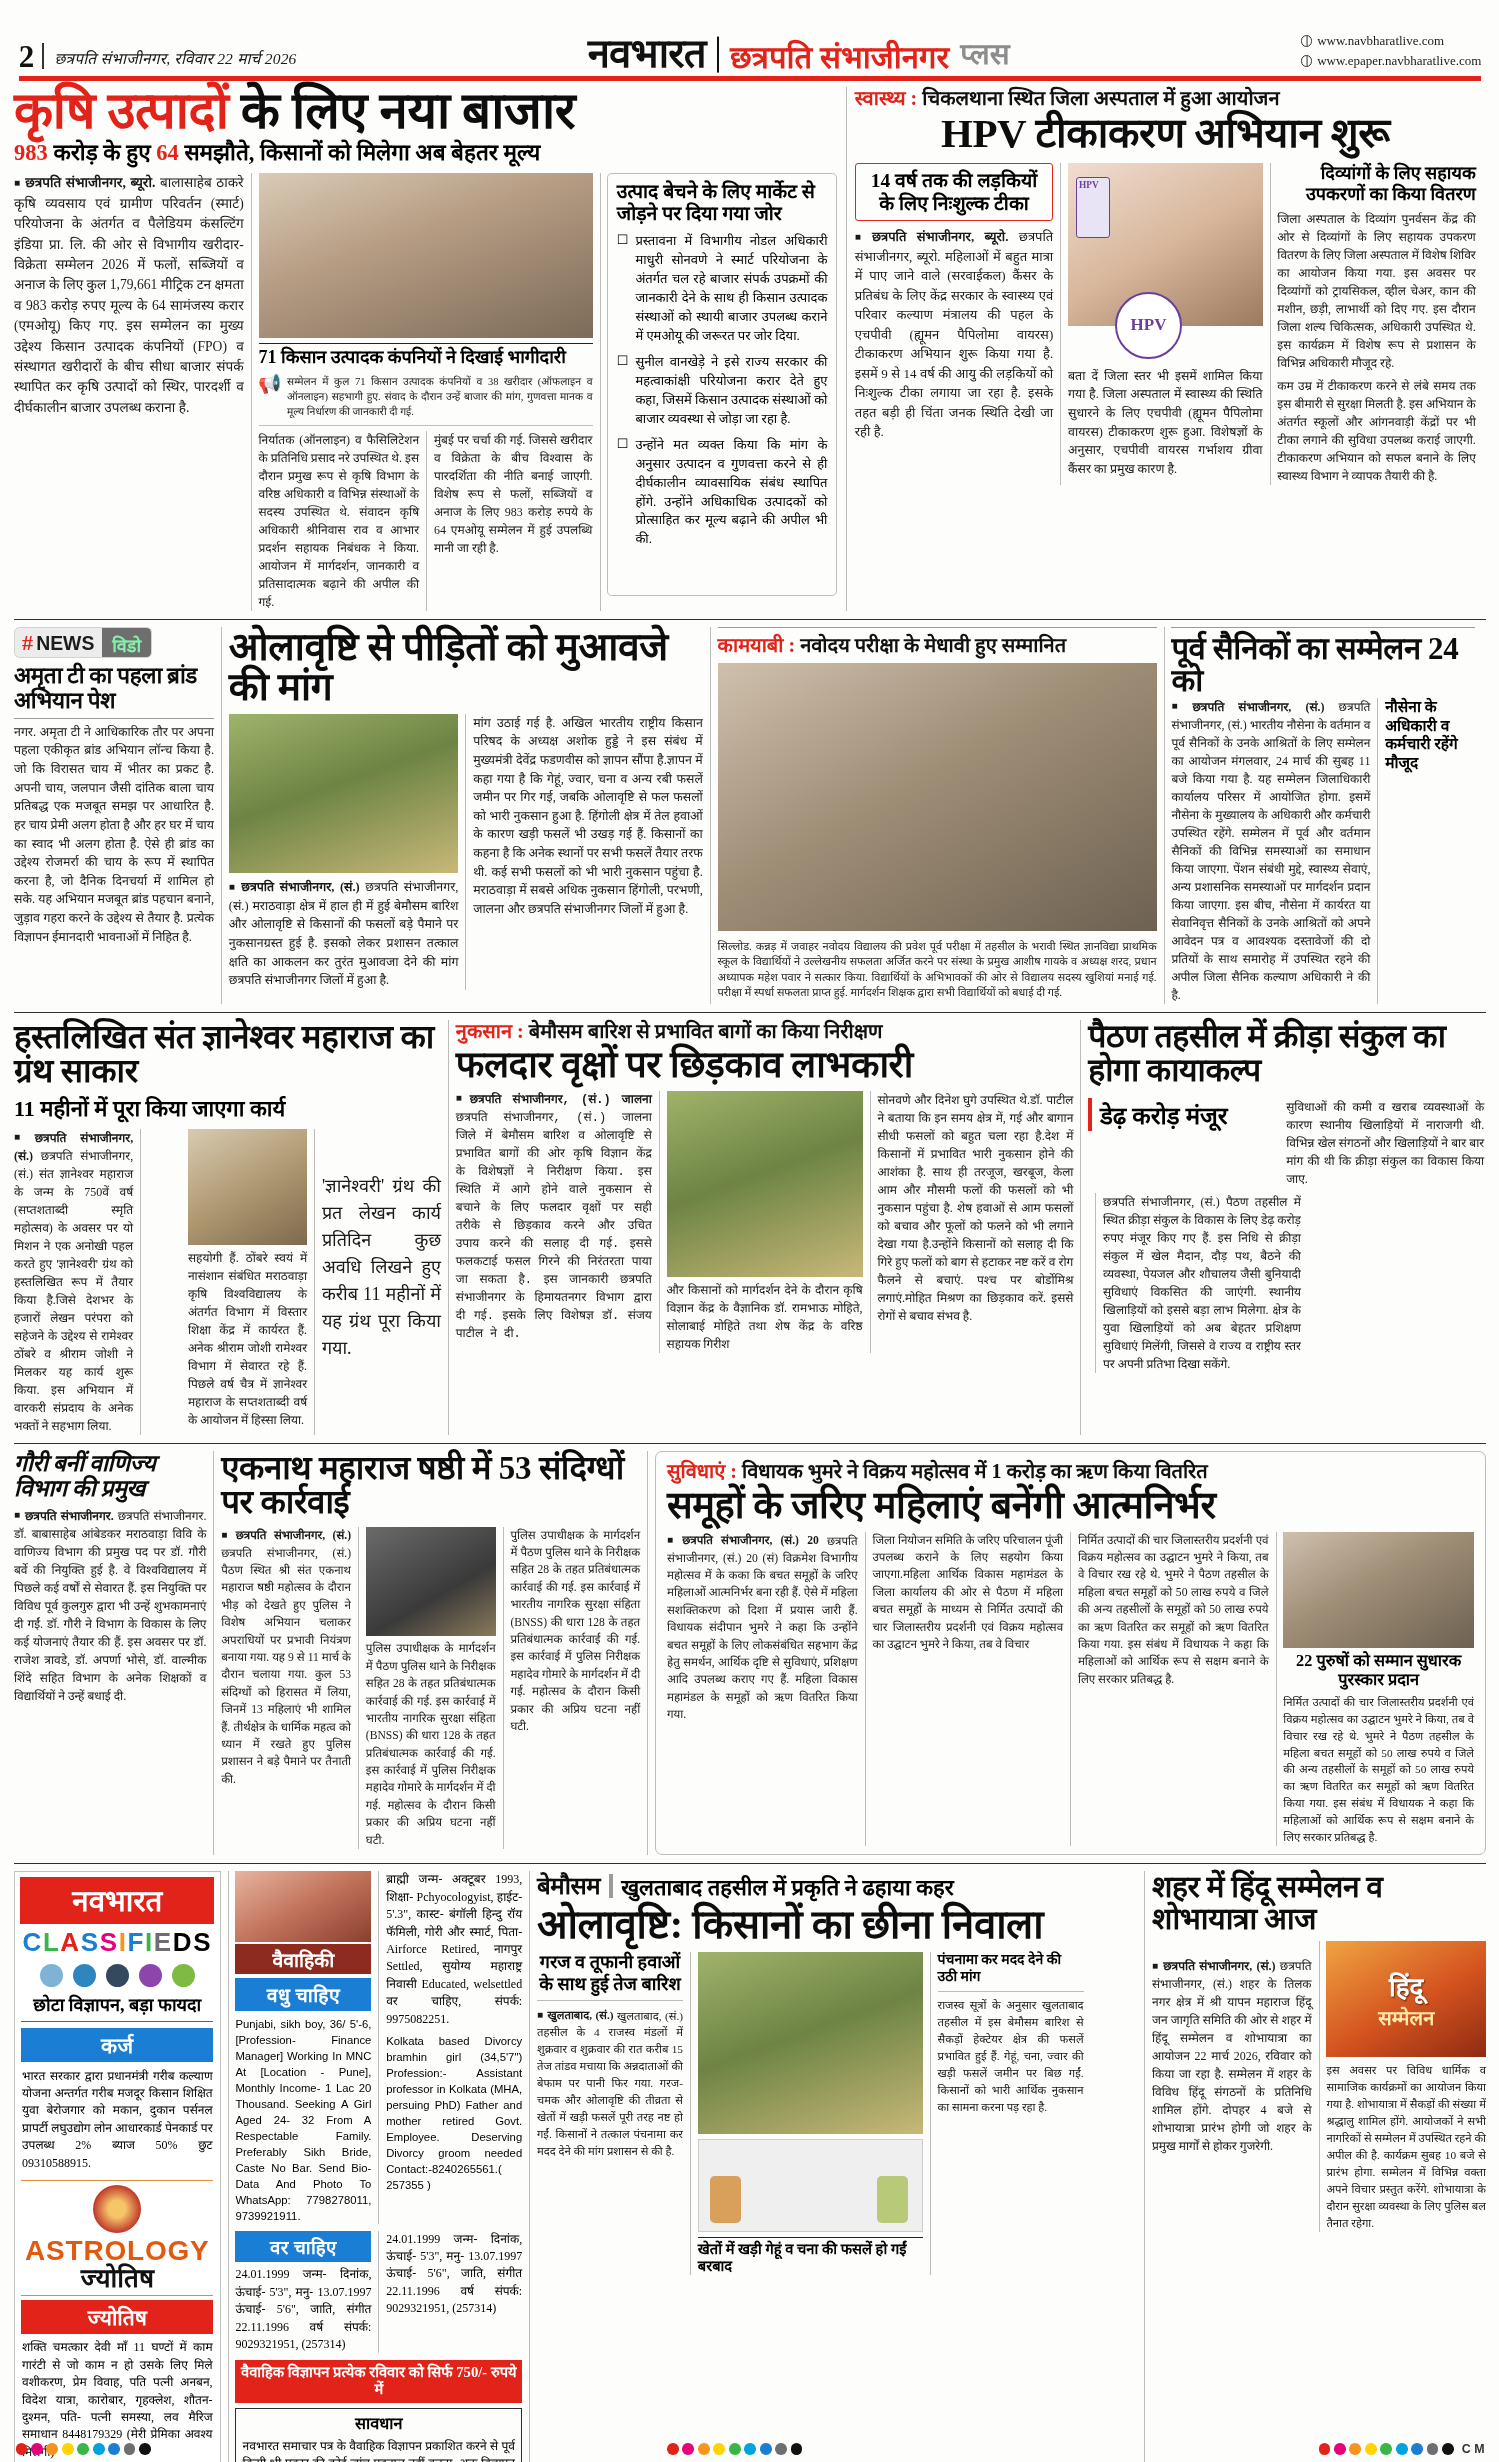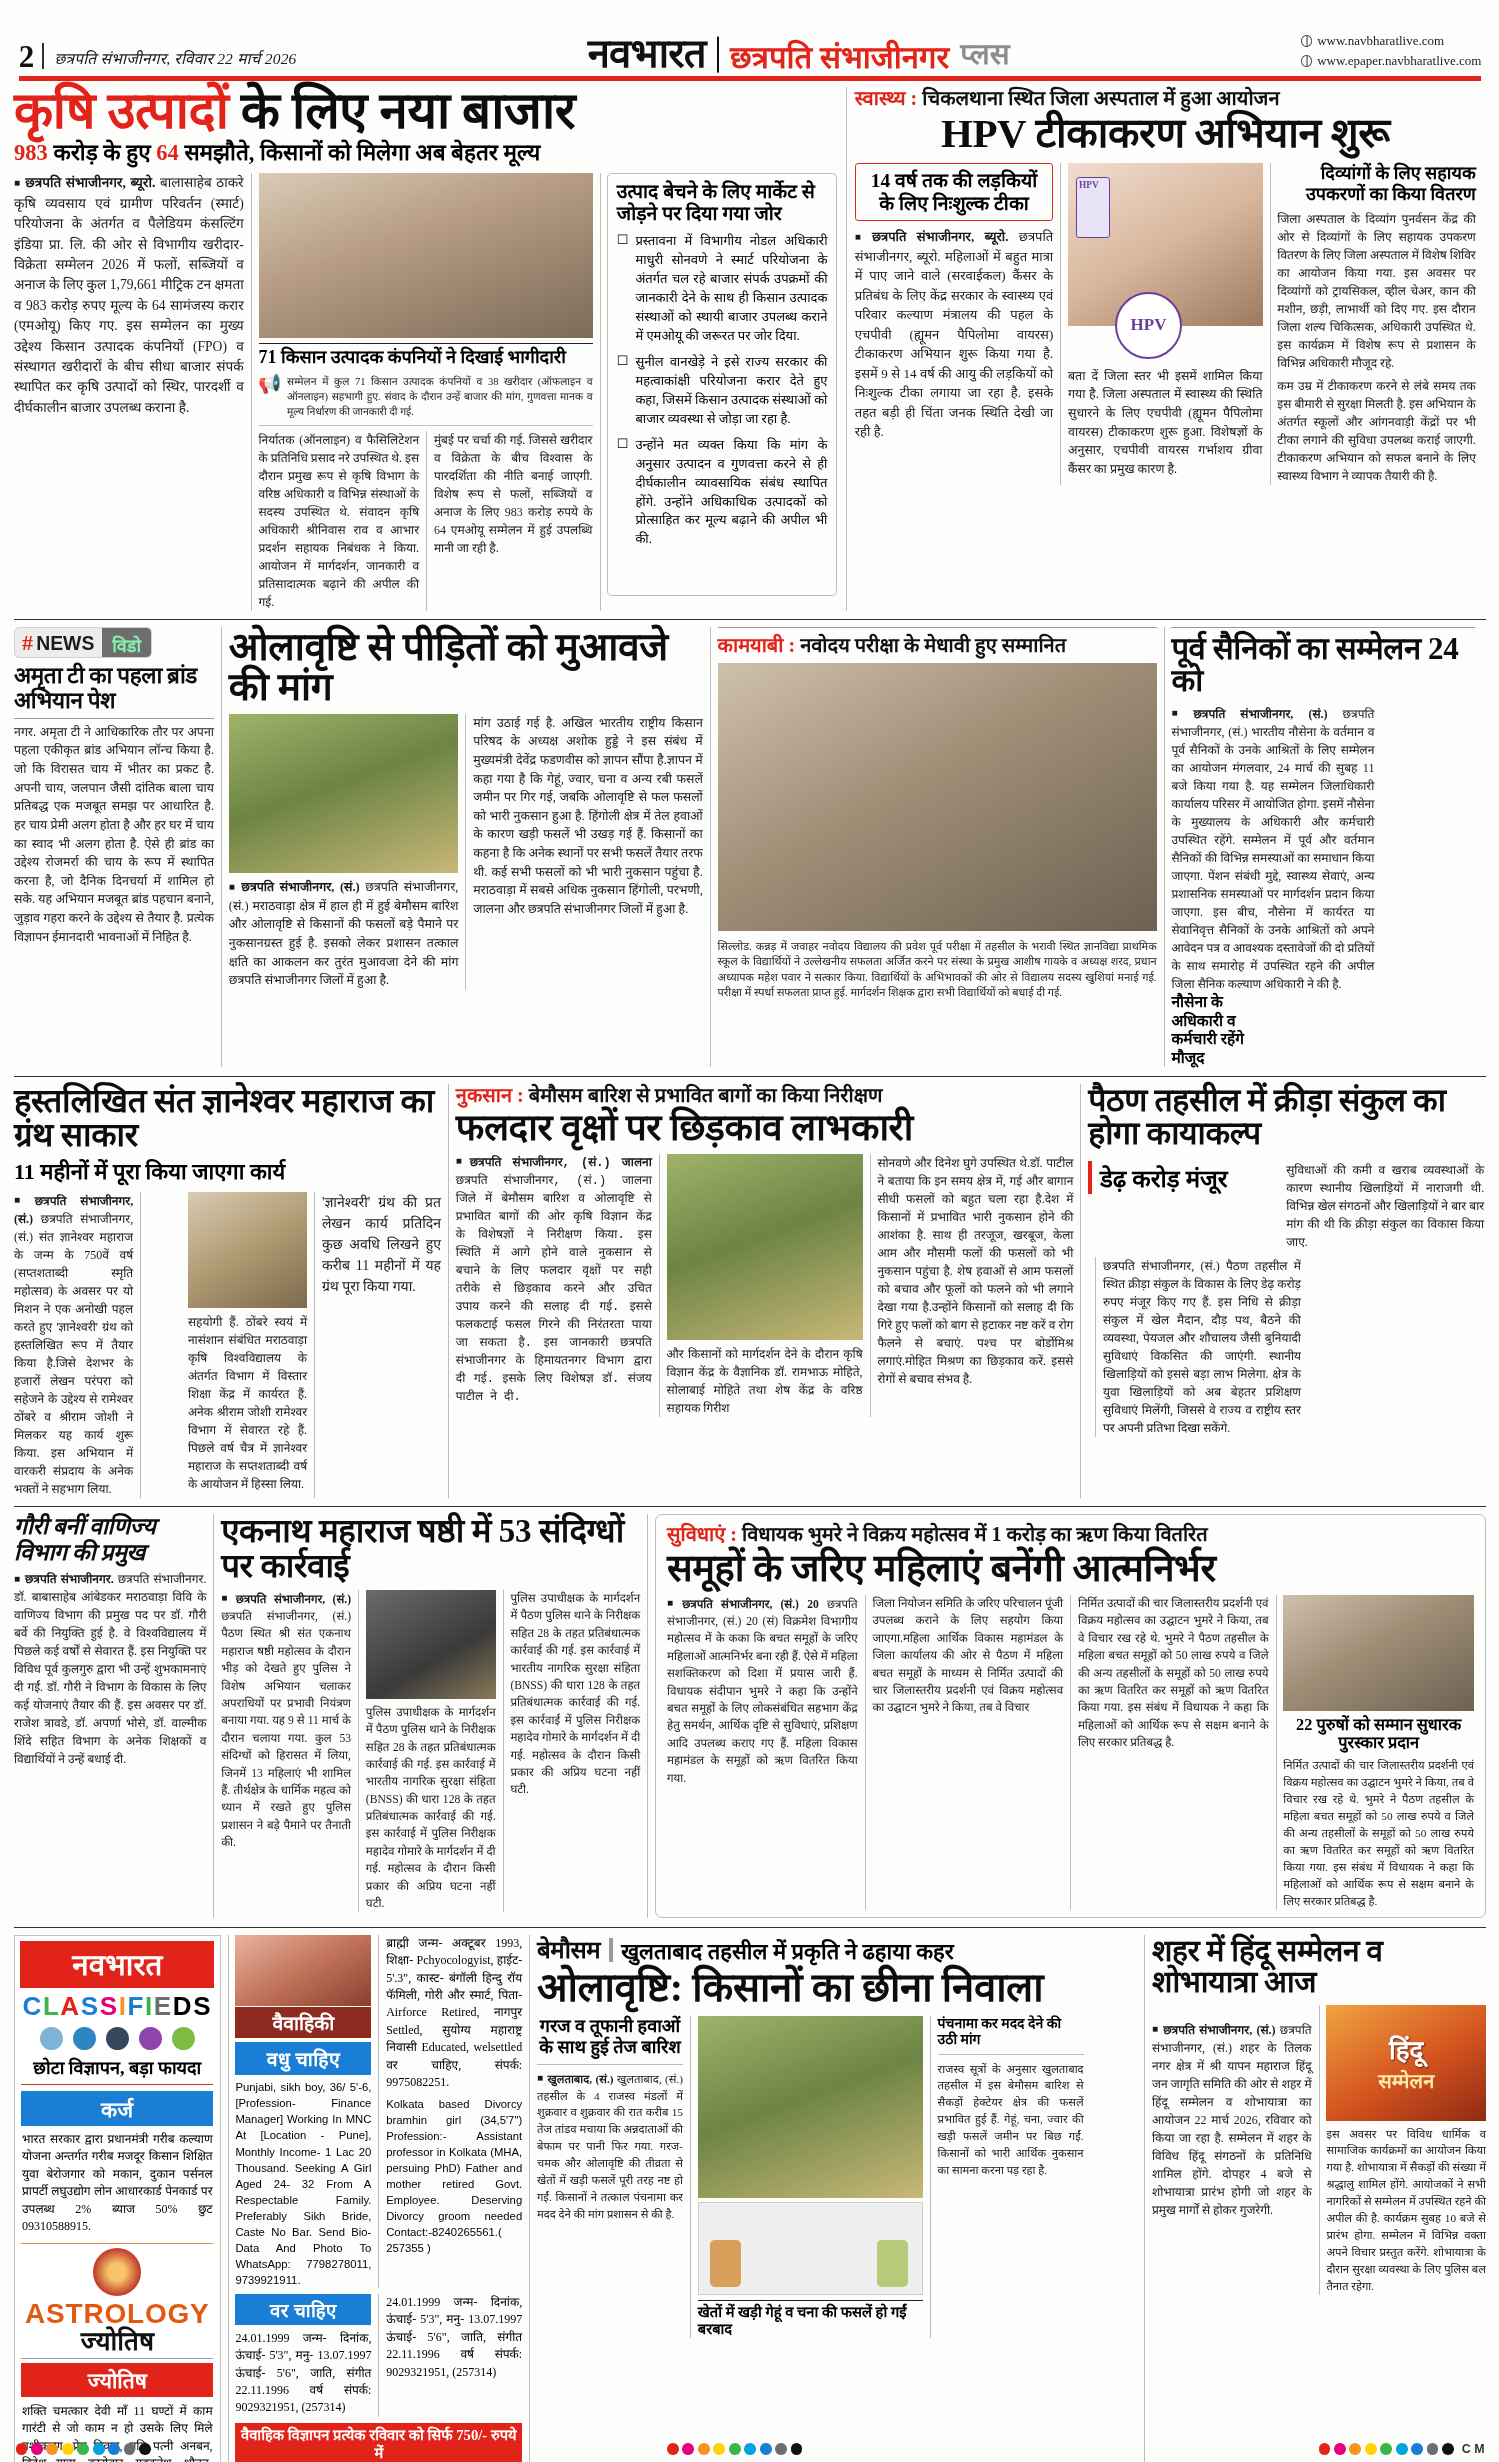--- a/index.html
+++ b/index.html
@@ -332,21 +332,21 @@
       </div>
       <div class="photo crowd" style="height:268px;margin-top:6.2px;"></div>
       <p class="caption" style="font-size:11px;margin-top:4.7px;">सिल्लोड. कन्नड़ में जवाहर नवोदय विद्यालय की प्रवेश पूर्व परीक्षा में तहसील के भरावी स्थित ज्ञानविद्या प्राथमिक स्कूल के विद्यार्थियों ने उल्लेखनीय सफलता अर्जित करने पर संस्था के प्रमुख आशीष गायके व अध्यक्ष शरद, प्रधान अध्यापक महेश पवार ने सत्कार किया. विद्यार्थियों के अभिभावकों की ओर से विद्यालय सदस्य खुशियां मनाई गई. परीक्षा में स्पर्धा सफलता प्राप्त हुई. मार्गदर्शन शिक्षक द्वारा सभी विद्यार्थियों को बधाई दी गई.</p>
     </div>
 
     <div class="vline"></div>
 
     <div style="width:304px;">
       <div class="rule-thin" style="margin-bottom:4.7px;"></div>
       <div class="headline" style="font-size:31px;line-height:1.05;">पूर्व सैनिकों का सम्मेलन 24 को</div>
-      <div class="row" style="margin-top:7px;flex-direction:column;">
+      <div class="row" style="">
         <div style="width:203px;">
           <p class="body-text" style="font-size:12px;">
             <span class="sq" style="font-weight:bold">छत्रपति संभाजीनगर, (सं.)</span>
             <span>छत्रपति संभाजीनगर, (सं.) भारतीय नौसेना के वर्तमान व पूर्व सैनिकों के उनके आश्रितों के लिए सम्मेलन का आयोजन मंगलवार, 24 मार्च की सुबह 11 बजे किया गया है. यह सम्मेलन जिलाधिकारी कार्यालय परिसर में आयोजित होगा. इसमें नौसेना के मुख्यालय के अधिकारी और कर्मचारी उपस्थित रहेंगे. सम्मेलन में पूर्व और वर्तमान सैनिकों की विभिन्न समस्याओं का समाधान किया जाएगा. पेंशन संबंधी मुद्दे, स्वास्थ्य सेवाएं, अन्य प्रशासनिक समस्याओं पर मार्गदर्शन प्रदान किया जाएगा. इस बीच, नौसेना में कार्यरत या सेवानिवृत्त सैनिकों के उनके आश्रितों को अपने आवेदन पत्र व आवश्यक दस्तावेजों की दो प्रतियों के साथ समारोह में उपस्थित रहने की अपील जिला सैनिक कल्याण अधिकारी ने की है.</span>
           </p>
         </div>
         <div class="vline"></div>
         <div style="width:92px;">
           <div style="font-size:15.5px;font-weight:bold;line-height:1.2;">नौसेना के अधिकारी व कर्मचारी रहेंगे मौजूद</div>
         </div>
@@ -368,21 +368,21 @@
             <span>छत्रपति संभाजीनगर, (सं.) संत ज्ञानेश्वर महाराज के जन्म के 750वें वर्ष (सप्तशताब्दी स्मृति महोत्सव) के अवसर पर यो मिशन ने एक अनोखी पहल करते हुए 'ज्ञानेश्वरी' ग्रंथ को हस्तलिखित रूप में तैयार किया है.जिसे देशभर के हजारों लेखन परंपरा को सहेजने के उद्देश्य से रामेश्वर ठोंबरे व श्रीराम जोशी ने मिलकर यह कार्य शुरू किया. इस अभियान में वारकरी संप्रदाय के अनेक भक्तों ने सहभाग लिया.</span>
           </p>
         </div>
         <div class="vline"></div>
         <div style="width:136px;margin-left:40px;">
           <div class="photo" style="height:116px;background:linear-gradient(150deg,#d8cbb2,#b09a73 50%,#7d6a4d 100%);"></div>
           <p class="body-text" style="font-size:12px;margin-top:4.7px;">सहयोगी हैं. ठोंबरे स्वयं में नासंशान संबंधित मराठवाड़ा कृषि विश्वविद्यालय के अंतर्गत विभाग में विस्तार शिक्षा केंद्र में कार्यरत हैं. अनेक श्रीराम जोशी रामेश्वर विभाग में सेवारत रहे हैं. पिछले वर्ष चैत्र में ज्ञानेश्वर महाराज के सप्तशताब्दी वर्ष के आयोजन में हिस्सा लिया.</p>
         </div>
         <div class="vline"></div>
         <div style="width:136px;">
-          <p class="body-text" style="font-size:14px;">'ज्ञानेश्वरी' ग्रंथ की प्रत लेखन कार्य प्रतिदिन कुछ अवधि लिखने हुए करीब 11 महीनों में यह ग्रंथ पूरा किया गया.</p>
+          <p class="body-text" style="font-size:18px;margin-top:44px;">'ज्ञानेश्वरी' ग्रंथ की प्रत लेखन कार्य प्रतिदिन कुछ अवधि लिखने हुए करीब 11 महीनों में यह ग्रंथ पूरा किया गया.</p>
         </div>
       </div>
     </div>
 
     <div class="vline"></div>
 
     <div style="width:621px;">
       <div class="kicker">
         <span class="tag">नुकसान :</span><span> बेमौसम बारिश से प्रभावित बागों का किया निरीक्षण</span>
       </div>

